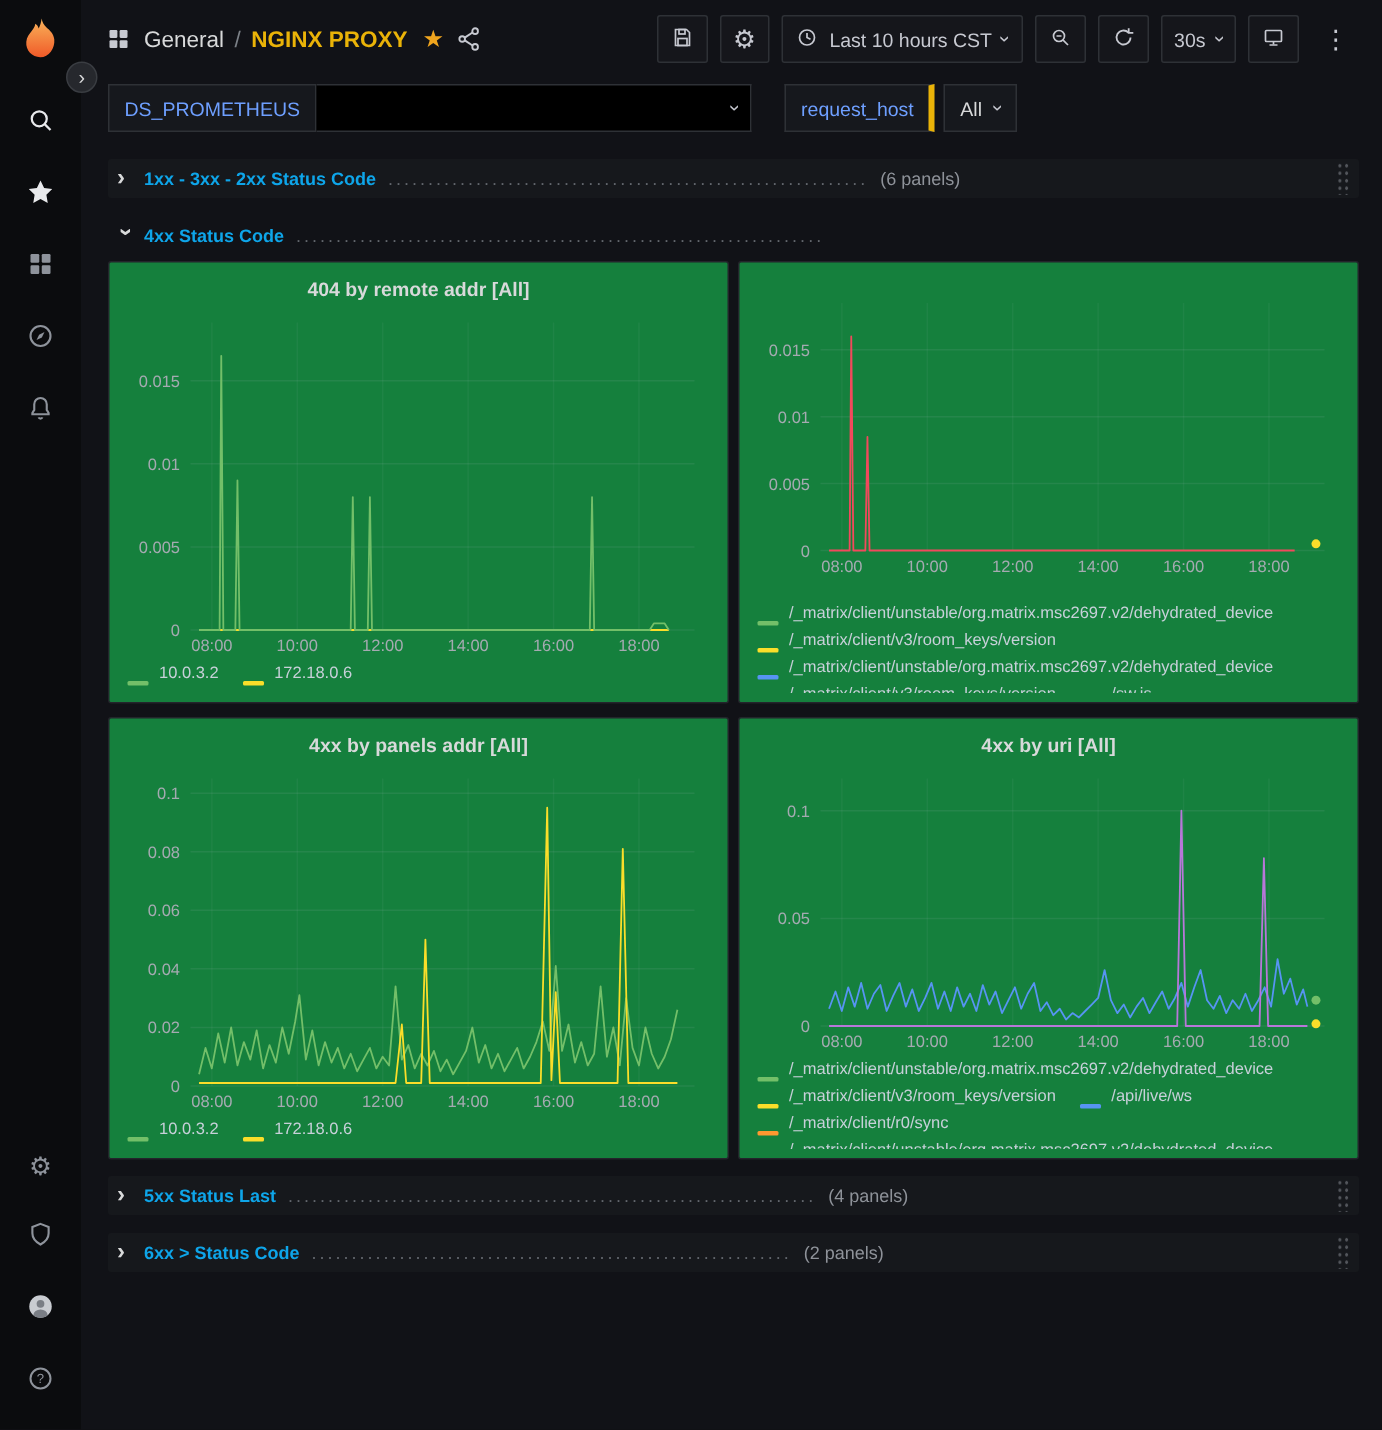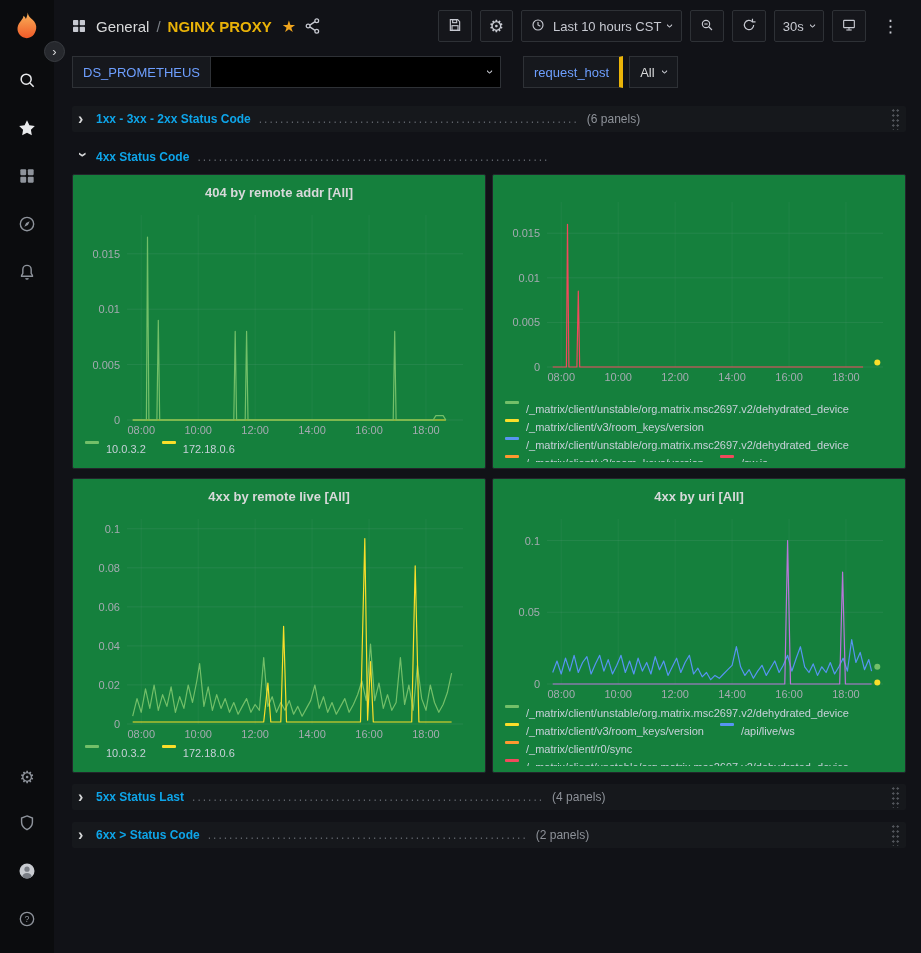--- a/index.html
+++ b/index.html
@@ -46,21 +46,21 @@
   .row-dots{color:#62666d;letter-spacing:2px;font-size:12px;white-space:nowrap;overflow:hidden}
   .row-count{color:#8e9299;font-size:12px;white-space:nowrap}
   .row-handle{margin-left:auto;width:9px;height:22px;background-image:radial-gradient(circle,#53565c 1px,transparent 1.2px);background-size:4.5px 5px;cursor:grab}
   .grid{display:grid;grid-template-columns:1fr 1fr;column-gap:6px;row-gap:9px;margin-bottom:11px}
   .panel{height:295px;background:#15803d;border:1px solid #23252b;border-radius:2px;display:flex;flex-direction:column;padding:4px 8px 6px;min-width:0}
   .panel-title{height:26px;display:flex;align-items:center;justify-content:center;font-size:13px;font-weight:600;color:#d8d9da;cursor:pointer;flex:0 0 auto}
   .chart{flex:1 1 auto;width:100%;min-height:0;display:block}
   .legend{flex:0 0 auto;display:flex;flex-wrap:wrap;column-gap:16px;row-gap:2px;overflow:hidden;padding:3px 4px 0;align-content:flex-start}
   .legend.tall{height:64px}
   .legend.short{height:24px}
-  .legend-item{display:flex;align-items:flex-start;gap:7px;font-size:11px;color:#c7d0d9;white-space:nowrap;line-height:16px;cursor:pointer}
+  .legend-item{display:flex;align-items:flex-end;gap:7px;font-size:11px;color:#c7d0d9;white-space:nowrap;line-height:16px;cursor:pointer}
   .legend-mark{width:14px;height:3px;border-radius:1px;flex:0 0 auto}
 </style>
 </head>
 <body>
 
 <div class="app">
 
   <aside class="sidebar">
     <div class="logo">
       <svg viewBox="0 0 24 24">
@@ -325,21 +325,21 @@
                 <span class="legend-mark" style="background: rgb(255, 152, 48);"></span>
                 <span>/_matrix/client/v3/room_keys/version</span>
               </div>
               <div class="legend-item">
                 <span class="legend-mark" style="background: rgb(242, 73, 92);"></span>
                 <span>/sw.js</span>
               </div>
             </div>
         </div>
         <div class="panel">
-          <div class="panel-title">4xx by remote live [All]</div>
+          <div class="panel-title">4xx by panels addr [All]</div>
           <svg class="chart" viewBox="0 0 396 233">
               <line x1="60.23728813559322" x2="60.23728813559322" y1="10" y2="215" stroke="rgba(204,204,220,0.06)"></line>
               <text x="60.23728813559322" y="229" text-anchor="middle" fill="#a5aab1" font-size="11">08:00</text>
               <line x1="117.1864406779661" x2="117.1864406779661" y1="10" y2="215" stroke="rgba(204,204,220,0.06)"></line>
               <text x="117.1864406779661" y="229" text-anchor="middle" fill="#a5aab1" font-size="11">10:00</text>
               <line x1="174.135593220339" x2="174.135593220339" y1="10" y2="215" stroke="rgba(204,204,220,0.06)"></line>
               <text x="174.135593220339" y="229" text-anchor="middle" fill="#a5aab1" font-size="11">12:00</text>
               <line x1="231.08474576271186" x2="231.08474576271186" y1="10" y2="215" stroke="rgba(204,204,220,0.06)"></line>
               <text x="231.08474576271186" y="229" text-anchor="middle" fill="#a5aab1" font-size="11">14:00</text>
               <line x1="288.03389830508473" x2="288.03389830508473" y1="10" y2="215" stroke="rgba(204,204,220,0.06)"></line>

